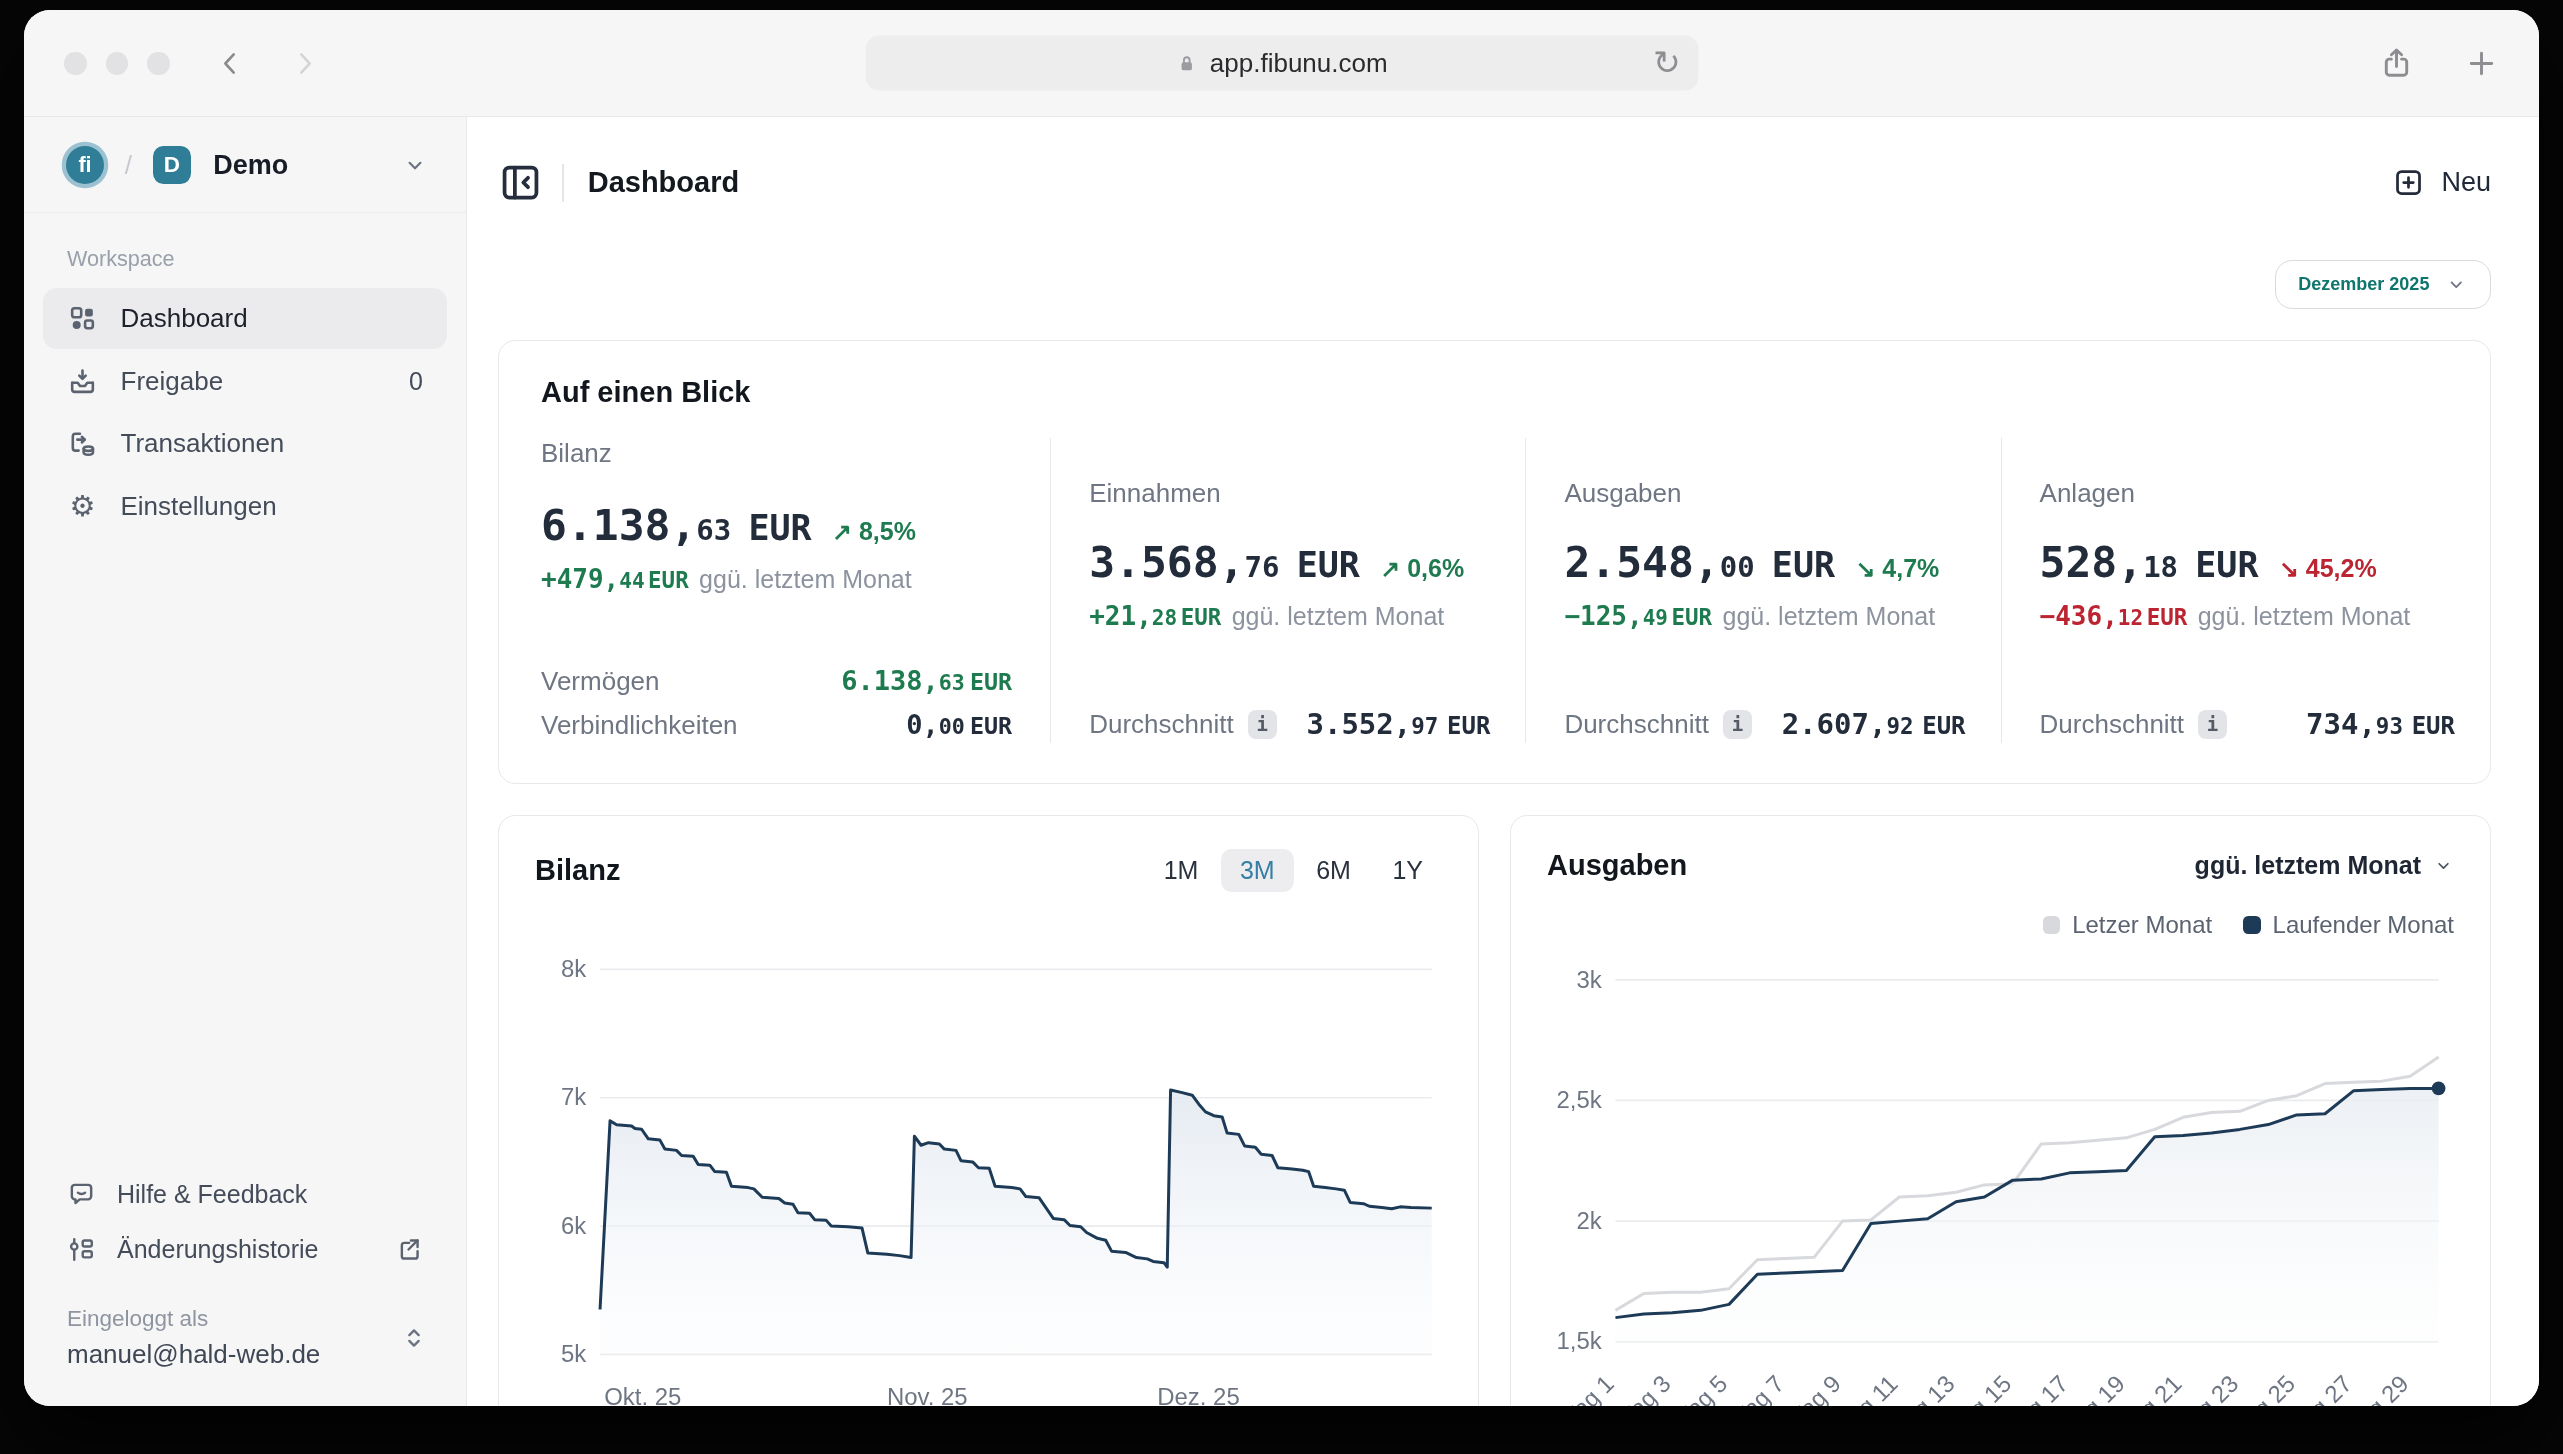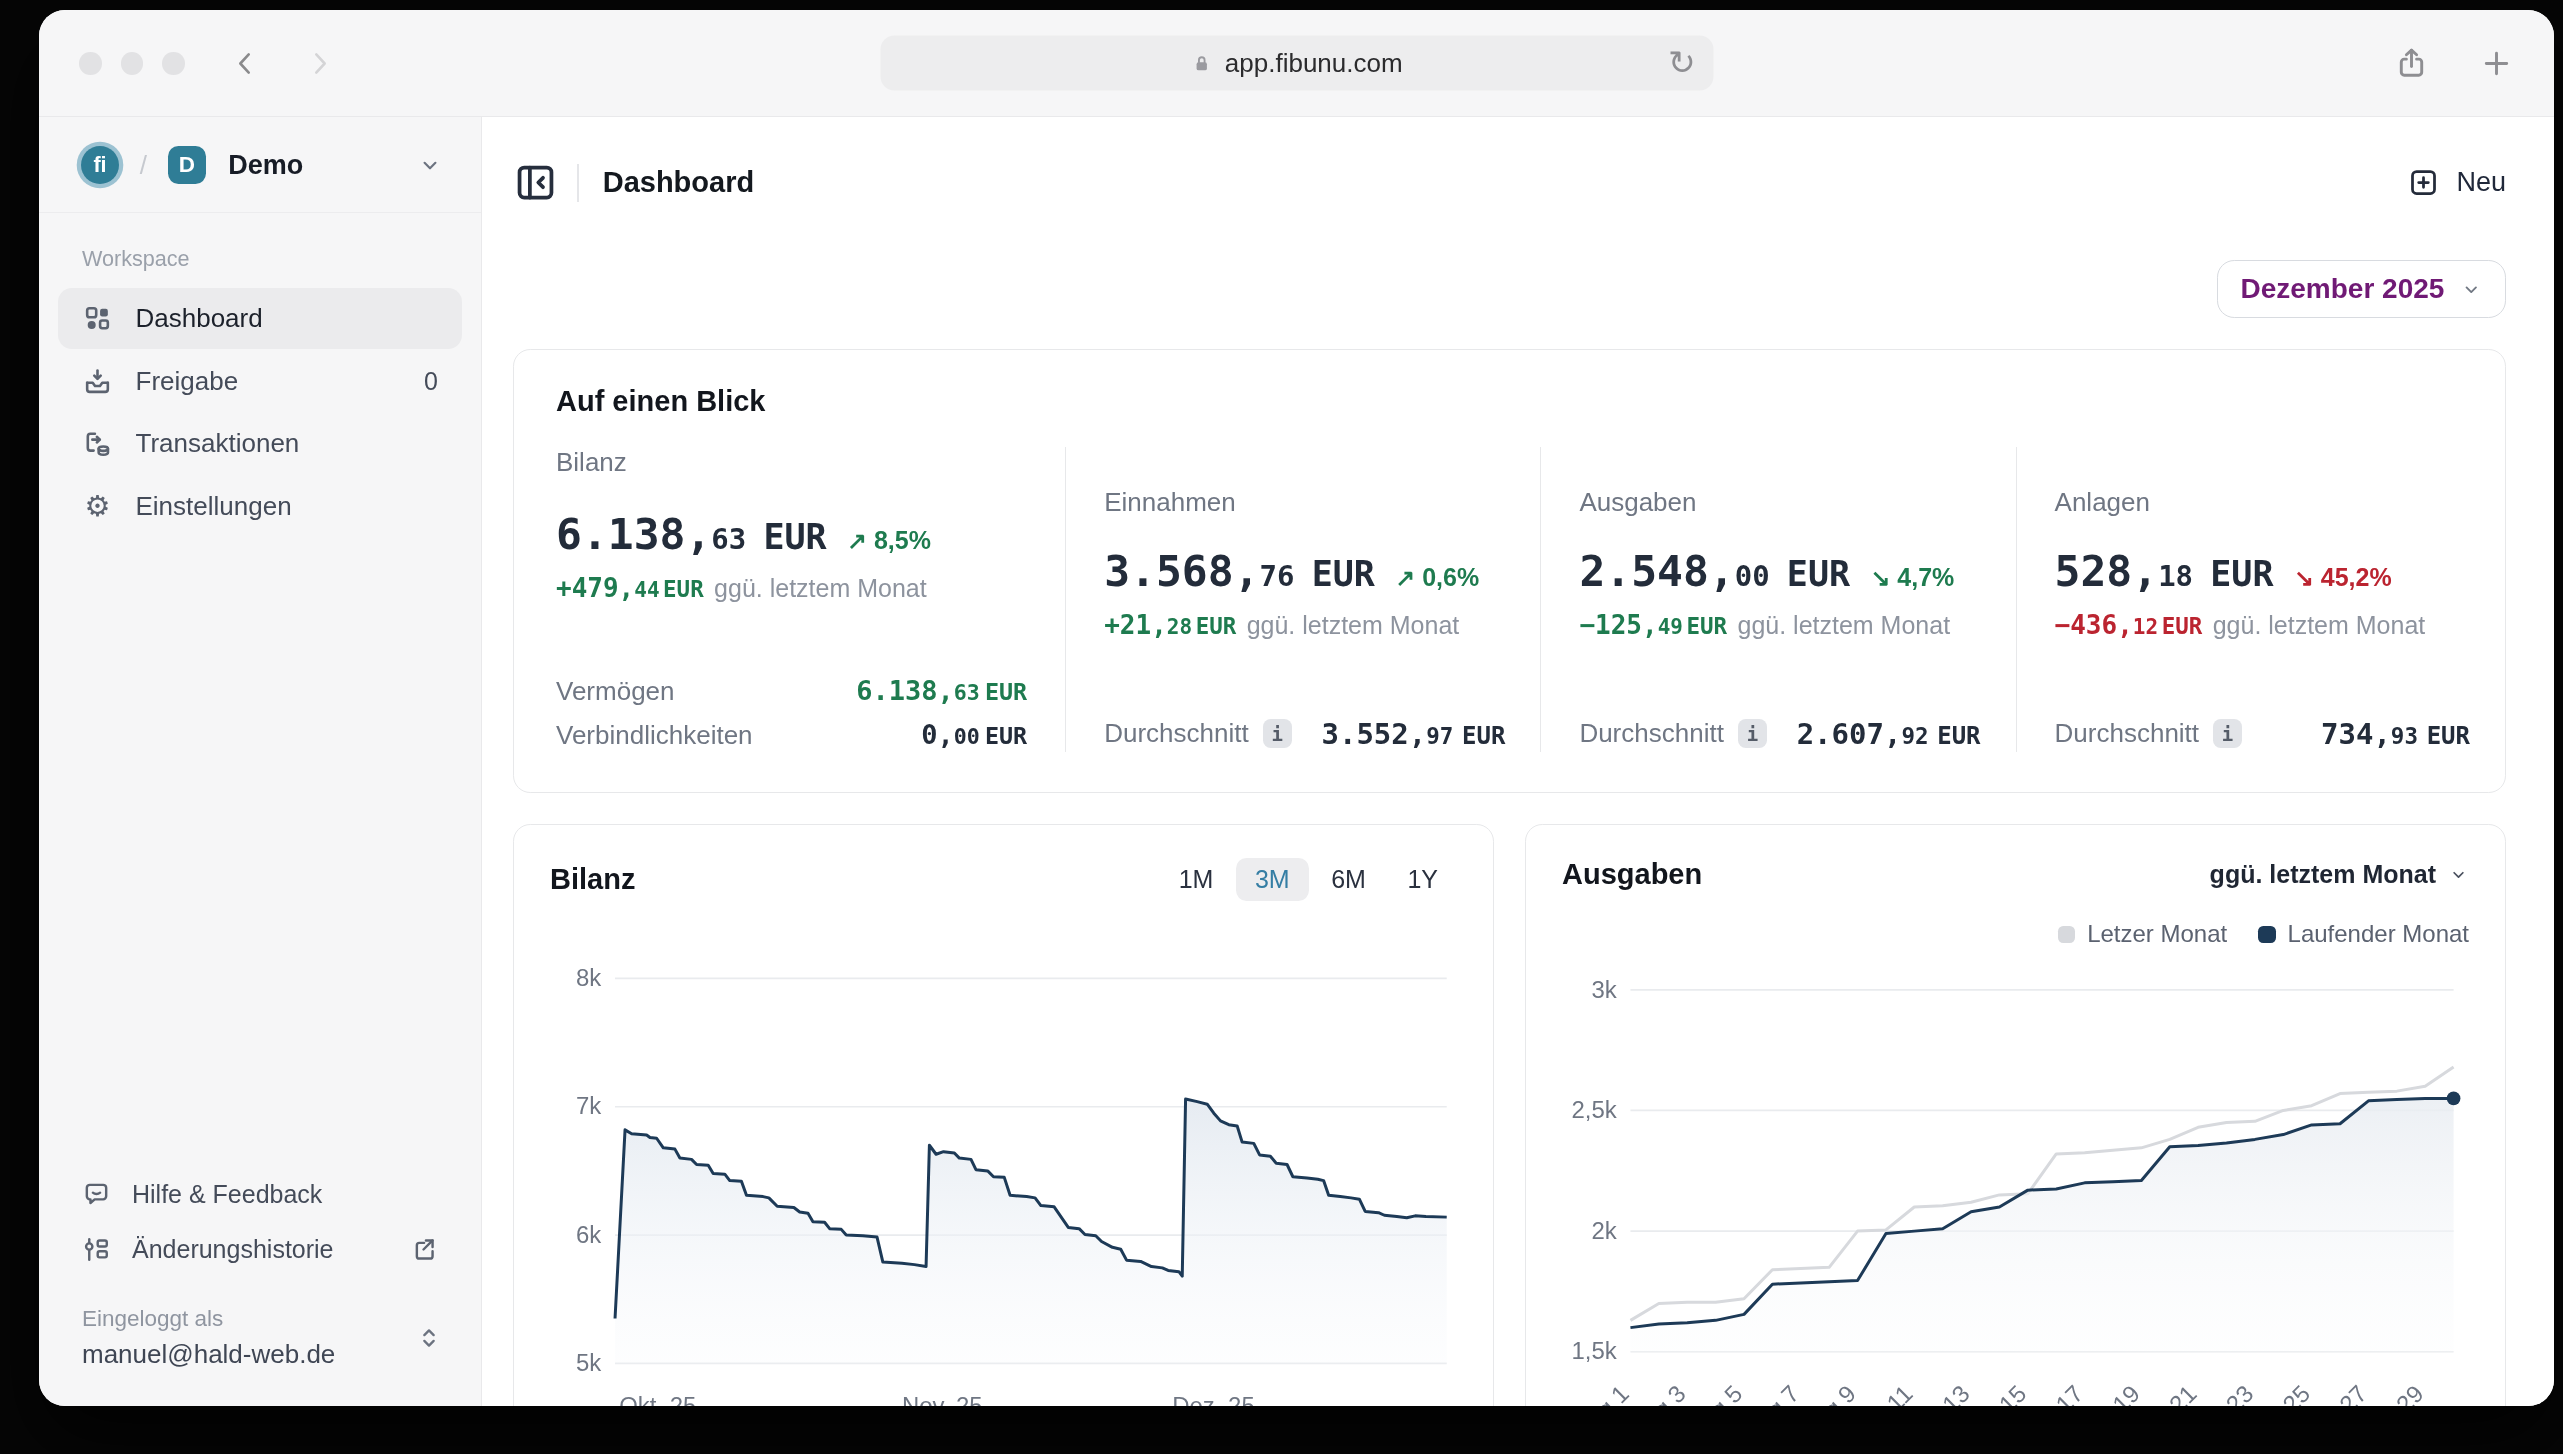--- a/index.html
+++ b/index.html
@@ -2,21 +2,21 @@
 <html style="font-size:14px"><head>
 <meta charset="utf-8">
 <style>
   * { margin:0; padding:0; box-sizing:border-box; }
   html,body { width:2563px; height:1455px; overflow:hidden; }
   body { background:#060606; font-family:"Liberation Sans", sans-serif; }
 
   .stage { position:relative; width:2563px; height:1455px; }
 
   .window {
-    position:absolute; left:39px; top:10.4px; width:2515px; height:1396px;
+    position:absolute; left:24px; top:10.4px; width:2515px; height:1396px;
     background:#f6f6f7; border-radius:26px; overflow:hidden;
     box-shadow:0 35px 78px rgba(0,0,0,.75);
     display:flex; flex-direction:column;
   }
 
   
   .chrome { height:107px; flex:0 0 107px; display:flex; align-items:center;
     padding:0 40px; position:relative; border-bottom:1.7px solid #e9e9eb; background:#f6f6f7; }
   .traffic { display:flex; gap:19px; }
   .light { width:22.5px; height:22.5px; border-radius:50%; background:#e2e2e4; }
@@ -80,21 +80,21 @@
     color:#262e3d; }
   .hdr-divider { width:1.7px; height:38px; background:#e5e6e9; margin:0 24px 0 19px; }
   .page-title { font-size:29px; font-weight:700; color:#14191f; }
   .new-btn { margin-left:auto; display:flex; align-items:center; gap:16px; color:#20283a; }
   .new-btn .icon { width:33px; height:33px; color:#242b3a; }
   .new-btn .lbl { font-size:27px; font-weight:500; }
 
   .period-row { margin-top:55px; display:flex; justify-content:flex-end; }
   .period-btn { display:flex; align-items:center; gap:15.6px; border:1.7px solid #d8dbe0;
     border-radius:17.3px; padding:12px 22.5px; background:#fff; }
-  .period-btn .lbl { font-size:28px; font-weight:600; color:#701a75; }
+  .period-btn .lbl { font-size:18px; font-weight:600; color:#0f766e; }
   .period-btn .icon { width:22.5px; height:22.5px; color:#717883; }
 
   
   .overview-card { margin-top:31px; border:1.7px solid #e7e8ea; border-radius:17.3px; background:#fff;
     padding:35px 0 40px 0; }
   .ov-title { margin:0 0 29px 42px; font-size:29px; font-weight:700; color:#12161d; }
   .ov-grid { display:grid; grid-template-columns:1.16fr 1fr 1fr 1.03fr; }
   .ov-col { padding:0 38px 0 42px; display:flex; flex-direction:column; min-height:305px; }
   .ov-col + .ov-col { border-left:1.7px solid #e7e8ea; padding:0 35px 0 38px; }
   .ov-label { font-size:26px; color:#6f7683; }

